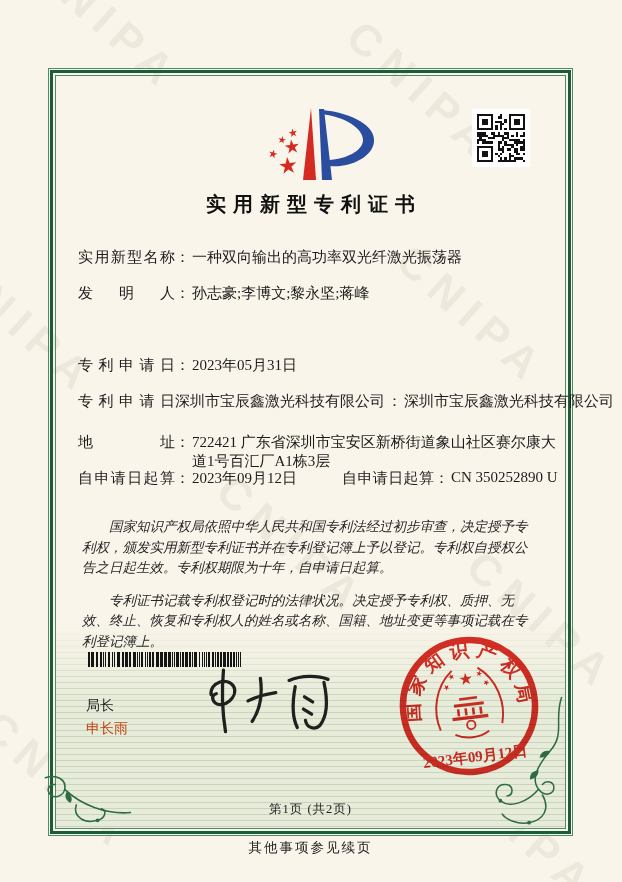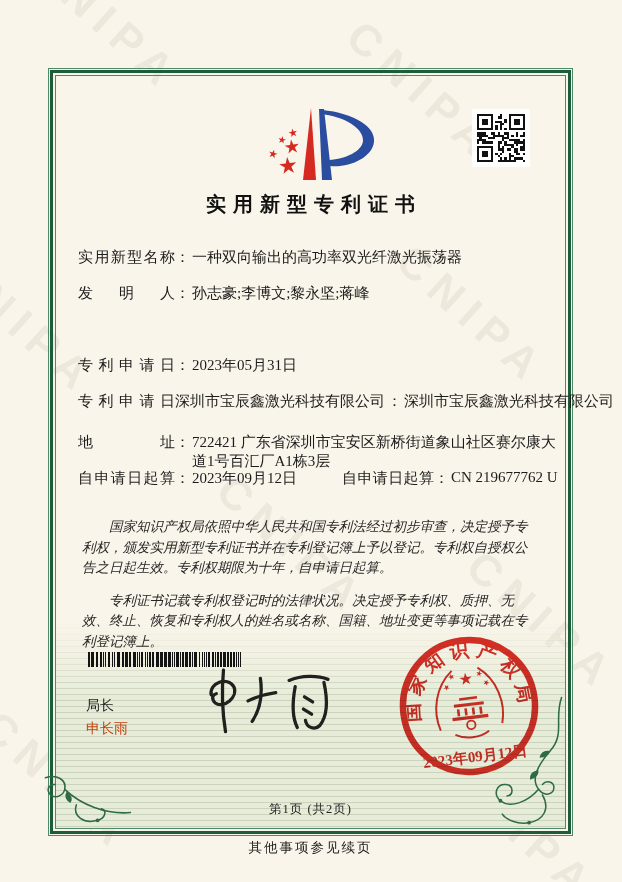--- a/index.html
+++ b/index.html
@@ -324,21 +324,21 @@
   <div class="field-row" style="top:356px">
     <span class="f-label">专利申请日</span><span class="f-colon">：</span><span class="f-value">2023年05月31日</span>
   </div>
   <div class="field-row" style="top:392px">
     <span class="f-label">专利申请日</span><span class="f-colon" hidden="">深圳市宝辰鑫激光科技有限公司</span><span class="f-colon">：</span><span class="f-value">深圳市宝辰鑫激光科技有限公司</span>
   </div>
   <div class="field-row" style="top:433px">
     <span class="f-label">地址</span><span class="f-colon">：</span><span class="f-value wrap">722421 广东省深圳市宝安区新桥街道象山社区赛尔康大道1号百汇厂A1栋3层</span>
   </div>
   <div class="field-row" style="top:469px">
-    <span class="f-label">自申请日起算</span><span class="f-colon">：</span><span class="f-value" style="width:110px">2023年09月12日</span><span class="grant-no-group"><span class="f-label">自申请日起算</span><span class="f-colon">：</span><span class="f-value">CN 219677762 U</span></span>
+    <span class="f-label">自申请日起算</span><span class="f-colon">：</span><span class="f-value" style="width:110px">2023年09月12日</span><span class="grant-no-group"><span class="f-label">自申请日起算</span><span class="f-colon">：</span><span class="f-value">CN 350252890 U</span></span>
   </div>
 
   <div class="paras">
     <p>国家知识产权局依照中华人民共和国专利法经过初步审查，决定授予专利权，颁发实用新型专利证书并在专利登记簿上予以登记。专利权自授权公告之日起生效。专利权期限为十年，自申请日起算。</p>
     <p>专利证书记载专利权登记时的法律状况。决定授予专利权、质押、无效、终止、恢复和专利权人的姓名或名称、国籍、地址变更等事项记载在专利登记簿上。</p>
   </div>
 
   <div class="barcode" id="barcode">
       <div class="bar" style="width: 2px; margin-right: 1px;"></div>
       <div class="bar" style="width: 3px; margin-right: 2px;"></div>

